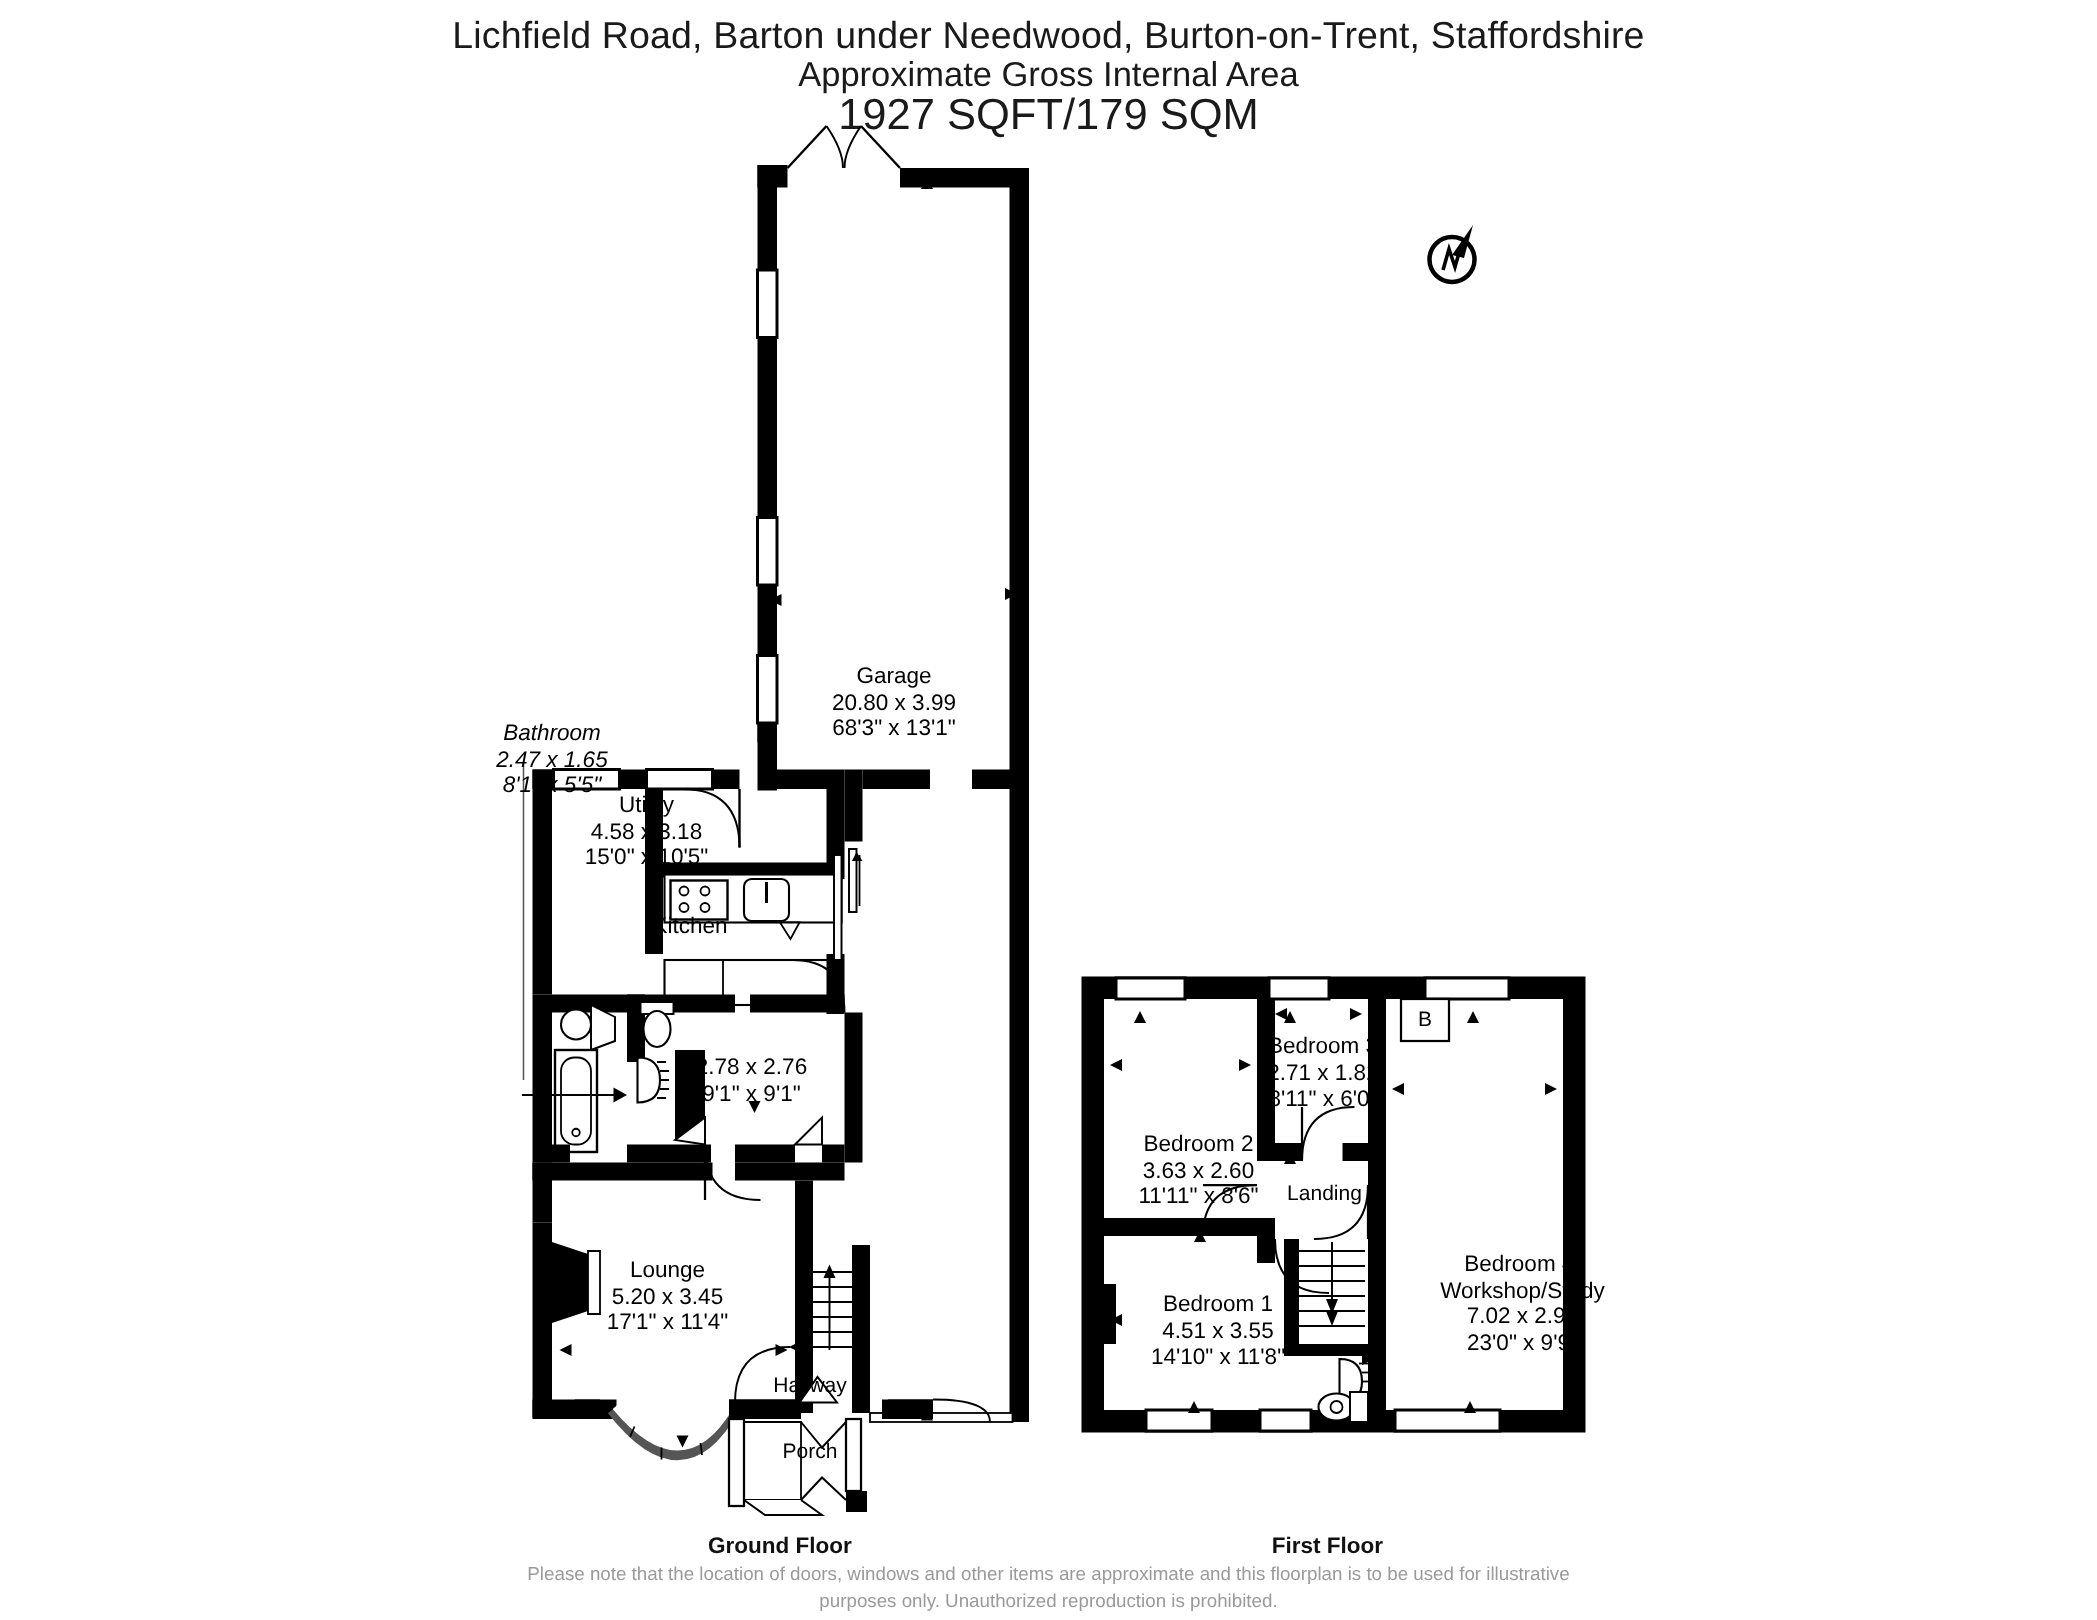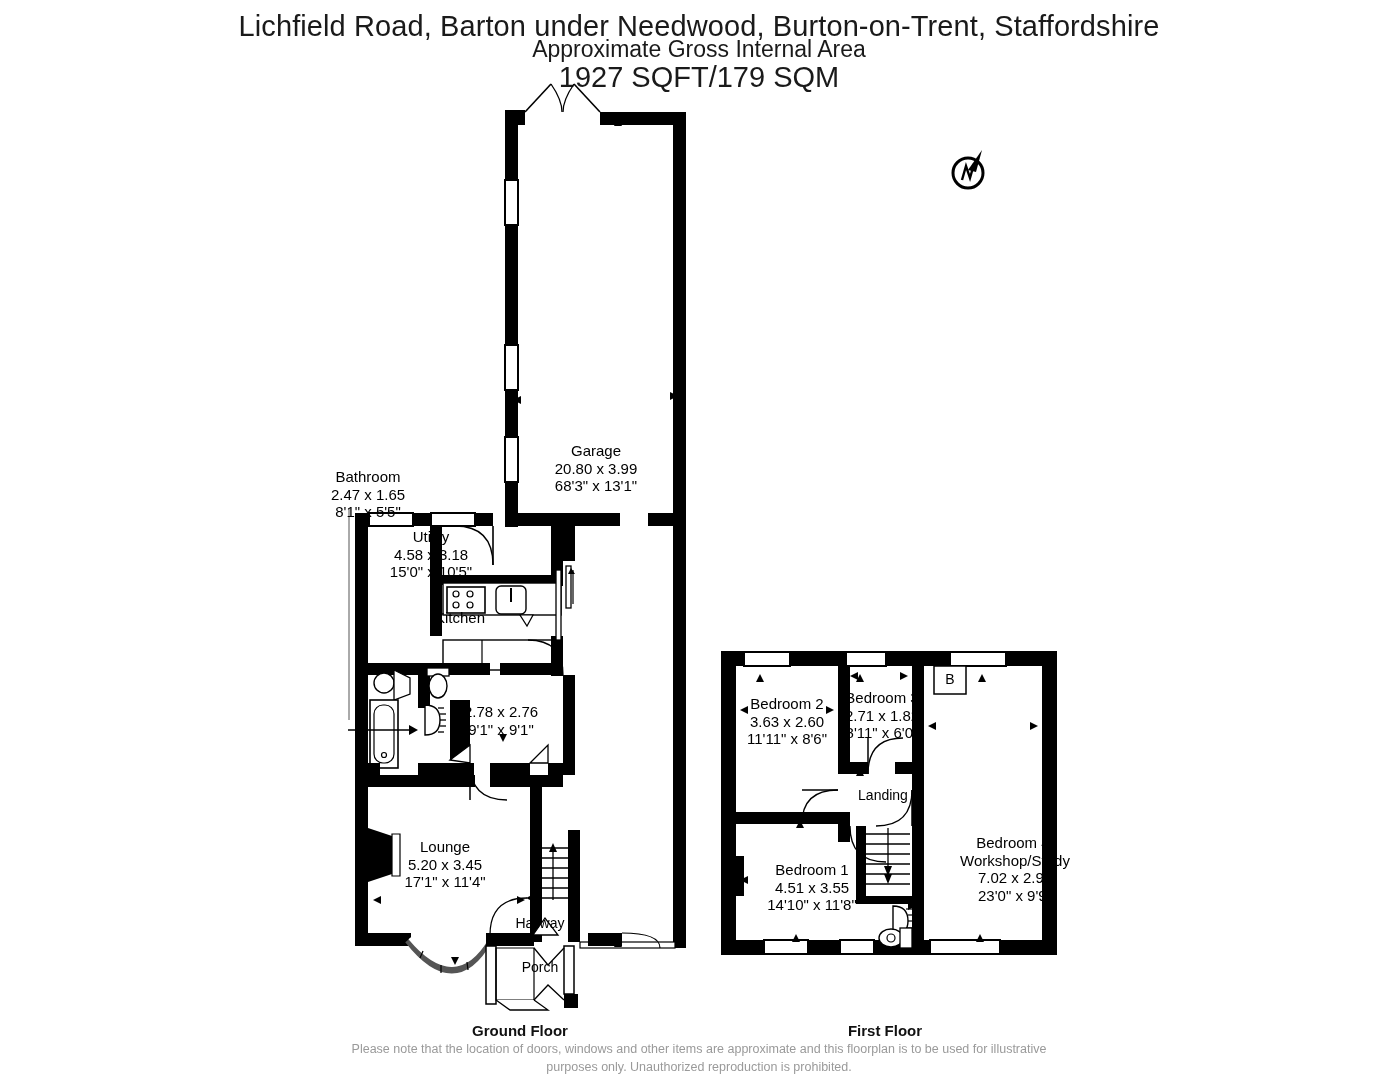--- a/index.html
+++ b/index.html
@@ -1,21 +1,21 @@
 <!DOCTYPE html>
 <html><head>
 <meta charset="utf-8">
 <style>
   html,body{margin:0;padding:0;background:#ffffff;}
   body{width:1398px;height:1080px;font-family:"Liberation Sans",sans-serif;color:#000;position:relative;overflow:hidden;}
 
   #stage{position:absolute;left:0;top:0;width:1398px;height:1080px;}
 
   .hdr{position:absolute;left:0;right:0;text-align:center;color:#1a1a1a;}
-  #hdr-line1{top:10px;font-size:29px;letter-spacing:0.1px;}
+  #hdr-line1{top:10px;font-size:25px;letter-spacing:0.1px;}
   #hdr-line2{top:36px;font-size:23px;}
   #hdr-line3{top:61px;font-size:29px;}
 
   svg#plan{position:absolute;left:0;top:0;width:1398px;height:1080px;}
 
   .lbl{position:absolute;text-align:center;color:#000;line-height:1.18;white-space:nowrap;}
   .lbl .nm{font-size:15px;}
   .lbl .dm{font-size:15px;}
   .lbl.small .nm{font-size:14px;}
 
@@ -292,21 +292,21 @@
       <path d="M968,170 L982,150 L976,172 Z" fill="#000"></path>
     </g>
   </svg>
 
   <div class="lbl" style="left:526px;top:442px;width:140px;">
     <div class="nm">Garage</div>
     <div class="dm">20.80 x 3.99</div>
     <div class="dm">68'3" x 13'1"</div>
   </div>
 
-  <div class="lbl" style="left:268px;top:468px;width:200px;">
+  <div class="lbl" style="left:268px;top:480px;width:200px;font-style:italic;">
     <div class="nm">Bathroom</div>
     <div class="dm">2.47 x 1.65</div>
     <div class="dm">8'1" x 5'5"</div>
   </div>
 
   <div class="lbl" style="left:356px;top:528px;width:150px;">
     <div class="nm">Utility</div>
     <div class="dm">4.58 x 3.18</div>
     <div class="dm">15'0" x 10'5"</div>
   </div>
@@ -327,21 +327,21 @@
   </div>
 
   <div class="lbl small" style="left:490px;top:915px;width:100px;">
     <div class="nm">Hallway</div>
   </div>
 
   <div class="lbl small" style="left:490px;top:959px;width:100px;">
     <div class="nm">Porch</div>
   </div>
 
-  <div class="lbl" style="left:722px;top:695px;width:130px;">
+  <div class="lbl" style="left:722px;top:754px;width:130px;padding-left:12px;">
     <div class="nm">Bedroom 2</div>
     <div class="dm">3.63 x 2.60</div>
     <div class="dm">11'11" x 8'6"</div>
   </div>
 
   <div class="lbl" style="left:822px;top:689px;width:120px;">
     <div class="nm">Bedroom 3</div>
     <div class="dm">2.71 x 1.82</div>
     <div class="dm">8'11" x 6'0"</div>
   </div>

